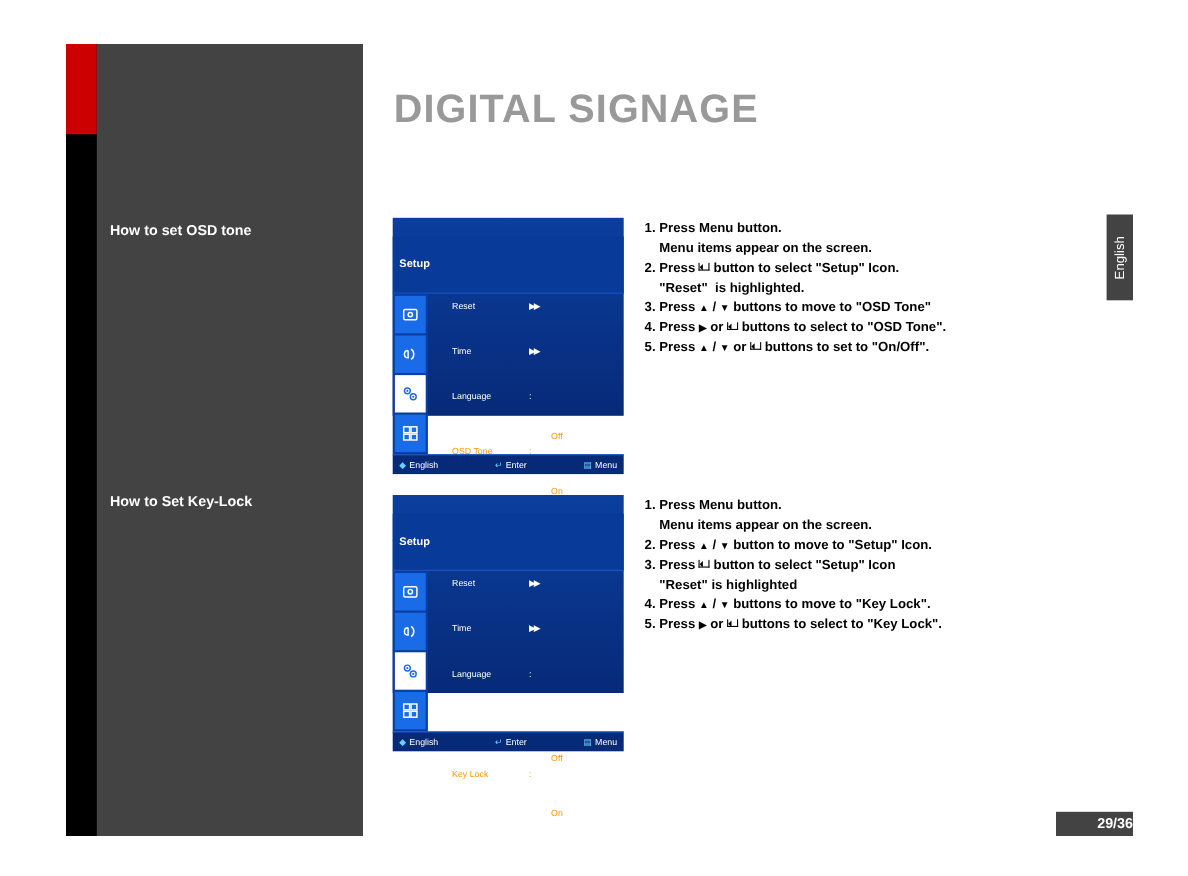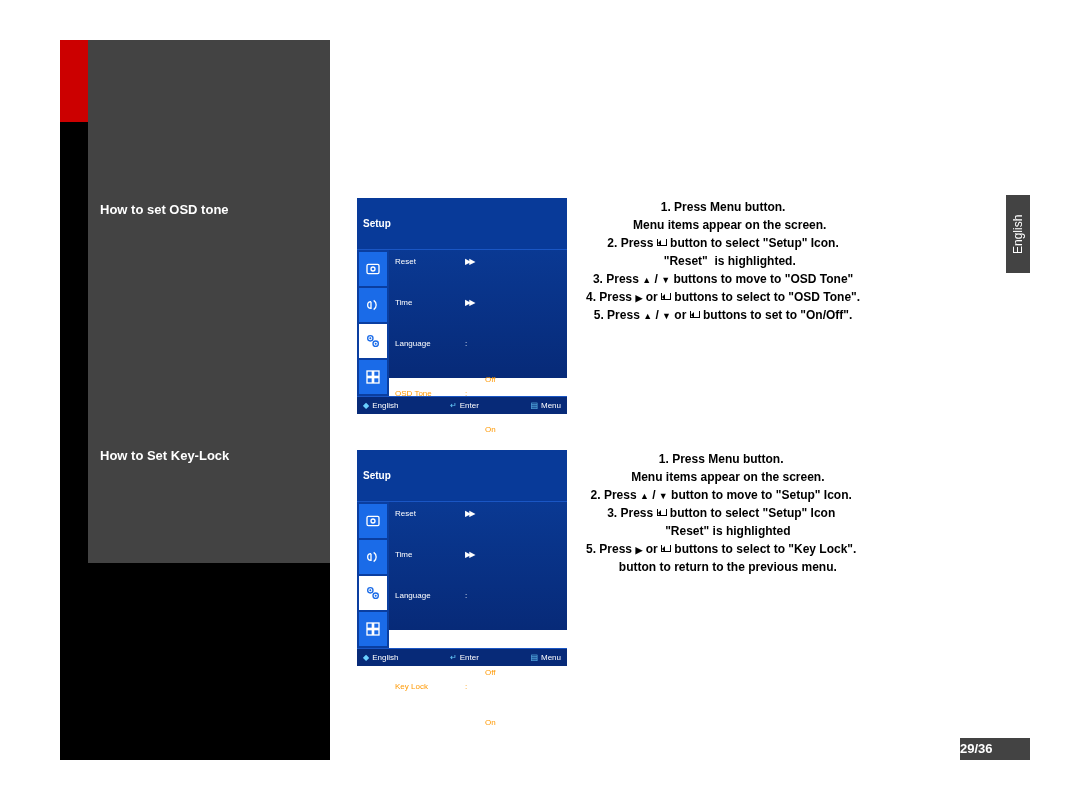--- a/index.html
+++ b/index.html
@@ -30,21 +30,21 @@
     top: 40px;
     width: 28px;
     height: 82px;
     background: #c00;
   }
   .sidebar {
     position: absolute;
     left: 88px;
     top: 40px;
     width: 242px;
-    height: 523px;
+    height: 720px;
     background: #434343;
     color: #fff;
   }
   .sidebar-heading {
     position: absolute;
     font-weight: bold;
     font-size: 13px;
     left: 12px;
   }
   .content {
@@ -81,41 +81,42 @@
   .page-number {
     position: absolute;
     right: 0;
     bottom: 0;
     width: 70px;
     height: 22px;
     background: #434343;
     color: #fff;
     font-size: 13px;
     font-weight: bold;
-    text-align: left;
+    text-align: right;
     line-height: 22px;
     margin-left: 24px;
   }
 
   
   .osd {
     position: absolute;
     width: 210px;
     height: 180px;
     background: linear-gradient(#0b3f9e, #072a78);
     color: #fff;
     font-size: 8px;
   }
   .osd-header {
     background: #083a99;
     padding: 20px 6px;
     font-size: 10px;
     font-weight: bold;
     color: #fff;
     border-bottom: 1px solid #1a56c4;
+    margin-top: 17px;
   }
   .osd-body {
     display: flex;
     height: 146px;
   }
   .osd-tabs {
     width: 28px;
     display: flex;
     flex-direction: column;
     gap: 2px;
@@ -126,21 +127,21 @@
     flex: 1;
     background: #1a6be8;
     display: flex;
     align-items: center;
     justify-content: center;
   }
   .osd-tab.active { background: #fff; color: #1a6be8; }
   .osd-tab svg { width: 16px; height: 16px; }
   .osd-list {
     flex: 1;
-    padding: 4px 6px;
+    padding: 4px 22px;
   }
   .osd-row {
     display: flex;
     padding: 2.5px 0;
     font-size: 8px;
   }
   .osd-row .label { flex: 0 0 70px; }
   .osd-row .sep { flex: 0 0 20px; text-align: left; }
   .osd-row .val { flex: 1; margin-top: 36px; }
   .osd-row.highlight .label,
@@ -161,21 +162,21 @@
   }
   .osd-footer .ficon { color: #6ad0ff; font-size: 8px; }
 
   
   .instr {
     position: absolute;
     font-size: 12px;
     font-weight: bold;
     line-height: 1.5;
   }
-  .instr-line { white-space: nowrap; text-align: center; }
+  .instr-line { white-space: nowrap; }
   .tri-up::before { content: "▲"; font-size: 9px; }
   .tri-down::before { content: "▼"; font-size: 9px; }
   .tri-right::before { content: "▶"; font-size: 9px; }
   .enter-sym {
     display: inline-block;
     border: 1px solid #000;
     border-top: none;
     width: 8px;
     height: 6px;
     position: relative;
@@ -197,20 +198,21 @@
 <div class="page">
   <div class="black-band"></div>
   <div class="red-box"></div>
 
   <div class="sidebar">
     <div class="sidebar-heading" style="top:162px">How to set OSD tone</div>
     <div class="sidebar-heading" style="top:408px">How to Set Key-Lock</div>
   </div>
 
   <div class="content">
+    <div class="title">DIGITAL SIGNAGE</div>
     <div class="lang-tab">English</div>
     <div class="page-number">29/36</div>
 
     <div class="osd" style="left:27px; top:158px;">
       <div class="osd-header">Setup</div>
       <div class="osd-body">
         <div class="osd-tabs">
           <div class="osd-tab">
               <svg viewBox="0 0 24 24">
                 <rect x="3" y="5" width="18" height="14" rx="2" fill="none" stroke="#fff" stroke-width="2"></rect>
@@ -369,18 +371,18 @@
           </span>
       </div>
     </div>
 
     <div class="instr" style="left:256px; top:410px;">
       <div class="instr-line">1. Press Menu button.</div>
       <div class="instr-line" style="white-space:pre">    Menu items appear on the screen.</div>
       <div class="instr-line"><span>2. Press </span><span class="tri-up"></span> / <span class="tri-down"></span><span> button to move to "Setup" Icon.</span></div>
       <div class="instr-line"><span>3. Press </span><span class="enter-sym"></span><span> button to select "Setup" Icon</span></div>
       <div class="instr-line" style="white-space:pre">    "Reset" is highlighted</div>
+      <div class="instr-line"><span>4. Press </span><span class="tri-up"></span> / <span class="tri-down"></span><span> buttons to move to "Key Lock".</span></div>
       <div class="instr-line"><span>5. Press </span><span class="tri-right"></span><span> or </span><span class="enter-sym"></span><span>  buttons to select to "Key Lock".</span></div>
-      <div class="instr-line" style="white-space:pre">    button to return to the previous menu.</div>
     </div>
 
   </div>
 </div>
 
 </body></html>

